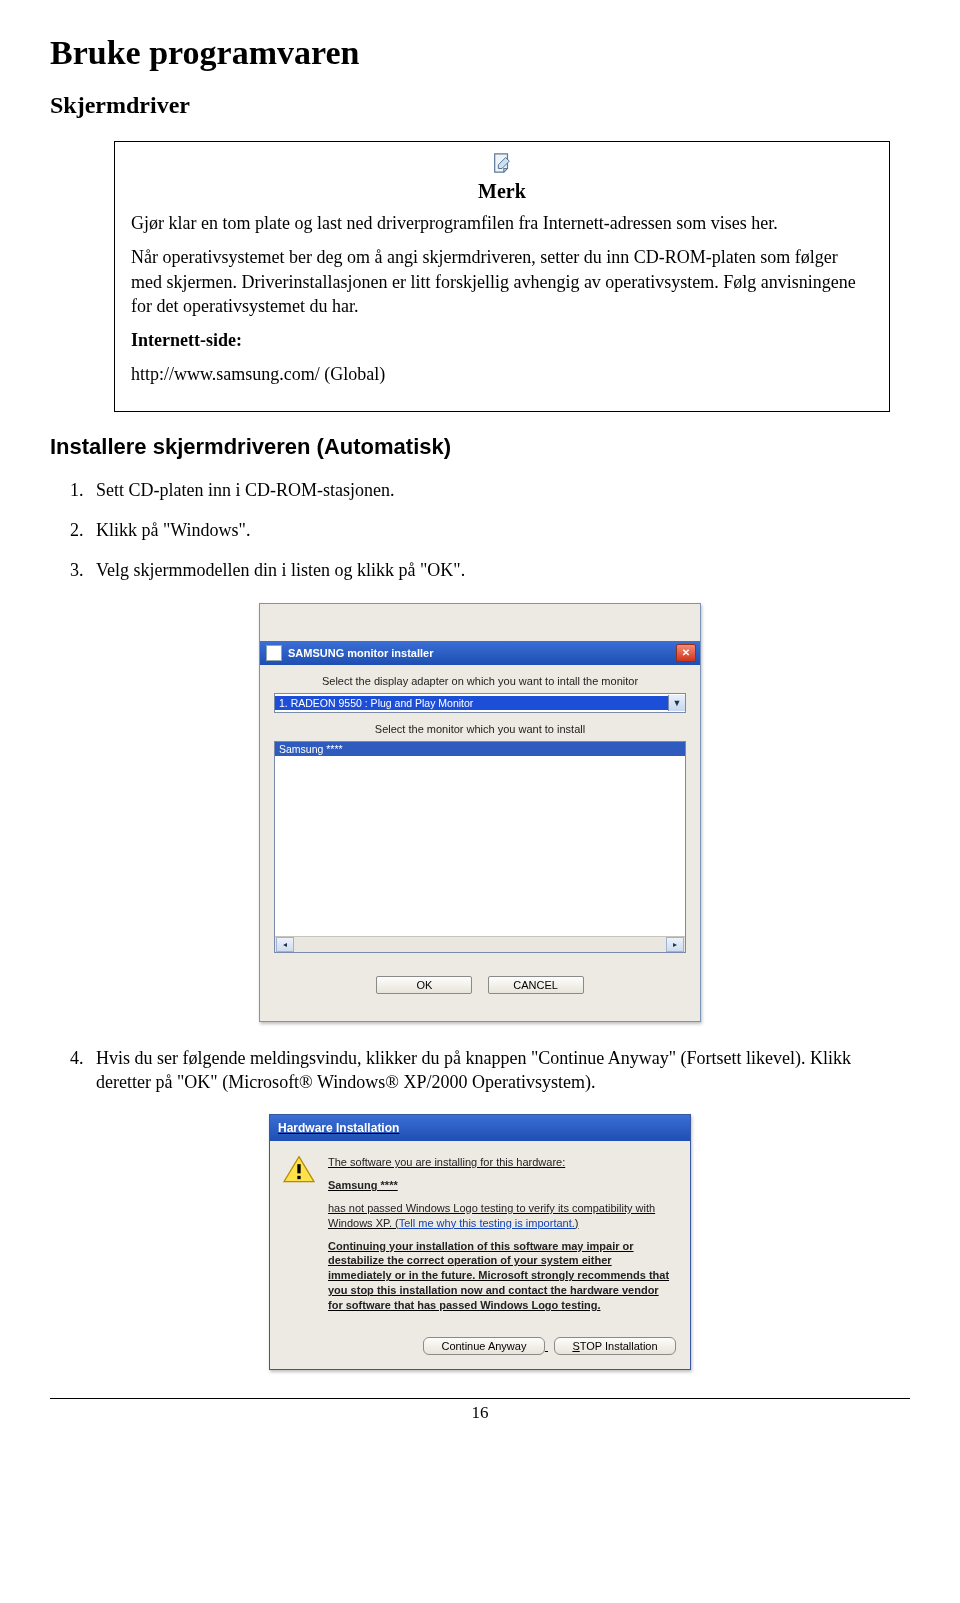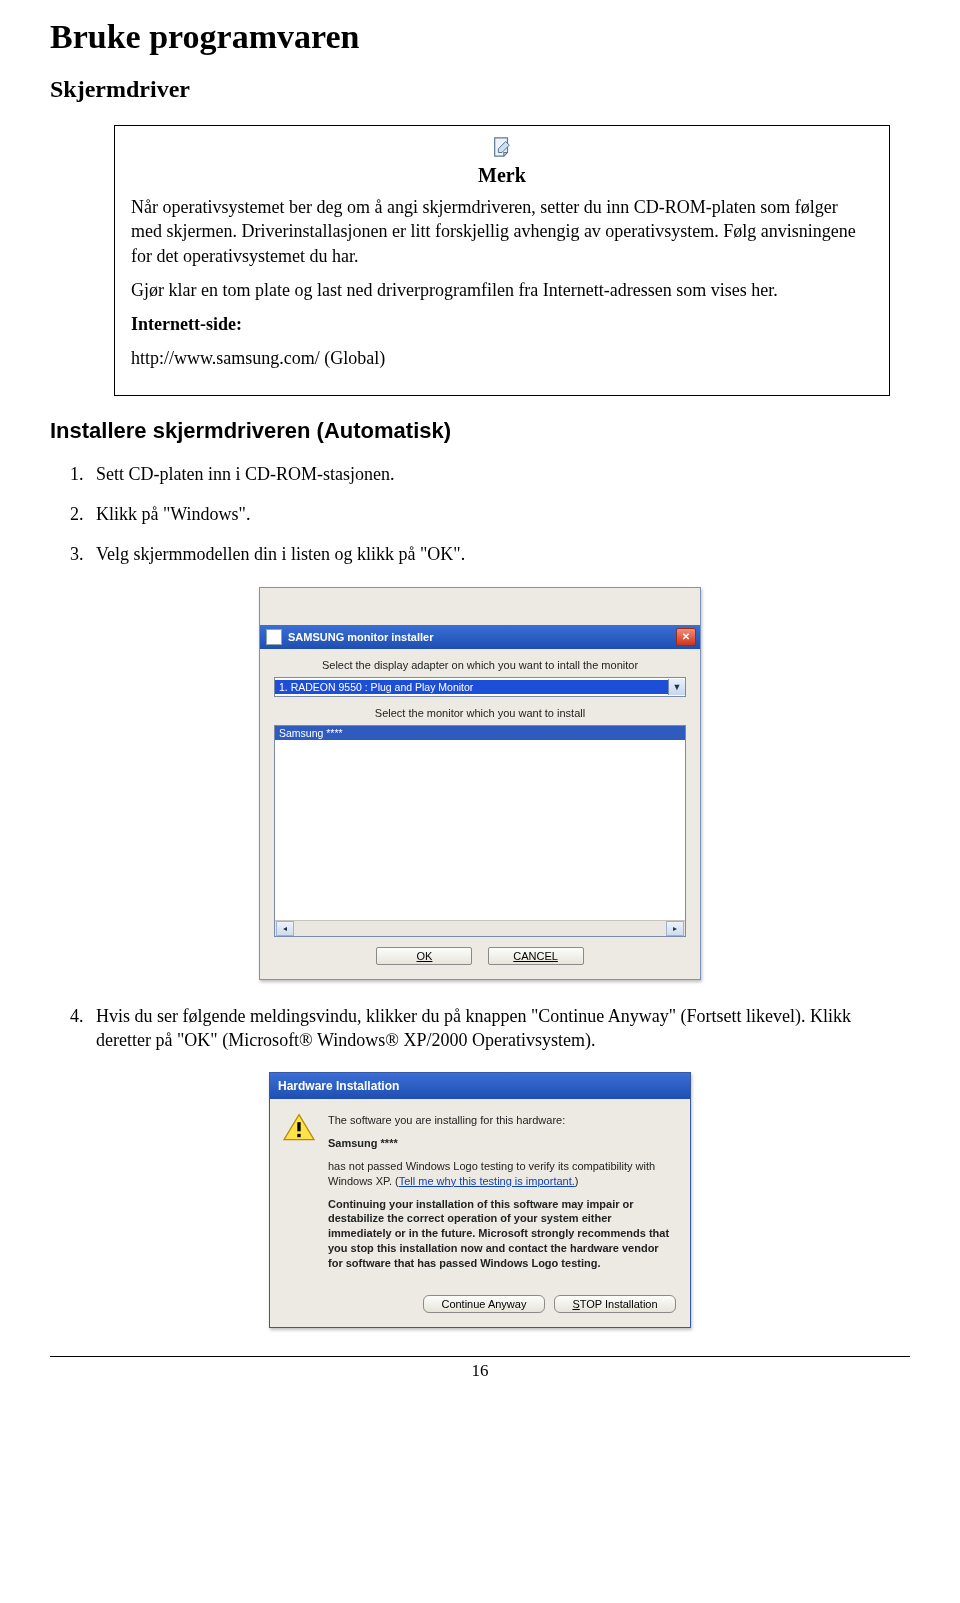--- a/index.html
+++ b/index.html
@@ -5,21 +5,21 @@
   body {
     margin: 0;
     padding: 0;
     font-family: "Times New Roman", serif;
     font-size: 18px;
     color: #000;
     background: #fff;
     width: 960px;
   }
   .page {
-    padding: 18px 50px 20px 50px;
+    padding: 34px 50px 20px 50px;
     box-sizing: border-box;
   }
   h1.title {
     font-size: 34px;
     font-weight: bold;
     margin: 0 0 20px 0;
   }
   h2.subtitle {
     font-size: 24px;
     font-weight: bold;
@@ -188,36 +188,36 @@
     text-align: center;
     margin-top: 10px;
   }
   .btnrow .btn {
     display: inline-block;
     min-width: 70px;
     padding: 2px 12px;
     font-size: 11px;
     border: 1px solid #8a8a8a;
     background: linear-gradient(to bottom, #fdfdfb, #e7e4d9);
-    margin: 0 6px;
+    margin: 13px 6px;
     border-radius: 2px;
     text-align: center;
-    text-decoration: underline;
   }
 
   
   .dlg-hw {
     display: inline-block;
     width: 420px;
     border: 1px solid #3858a5;
     background: #eceae3;
     font-family: Tahoma, Arial, sans-serif;
     font-size: 11px;
     text-align: left;
     box-shadow: 1px 2px 3px rgba(0,0,0,0.25);
+    text-decoration: underline;
   }
   .dlg-hw .titlebar {
     height: 26px;
     background: linear-gradient(to bottom, #3b6fd6, #1e4eb1);
     color: #fff;
     display: flex; align-items: center;
     padding: 0 8px;
     font-weight: bold;
     font-size: 12px;
   }
@@ -270,22 +270,22 @@
     <div class="note-head">
       <span class="note-icon">
         <svg viewBox="0 0 24 24" width="22" height="22">
           <path d="M4 2 L18 2 L18 18 L14 22 L4 22 Z" fill="#eef3f8" stroke="#5a7a9a" stroke-width="1.3"></path>
           <path d="M18 18 L14 18 L14 22" fill="none" stroke="#5a7a9a" stroke-width="1.3"></path>
           <path d="M16 6 L20 10 L12 18 L8 18 L8 14 Z" fill="#cfe0f0" stroke="#4a6a8a" stroke-width="1"></path>
         </svg>
       </span>
       <span class="label">Merk</span>
     </div>
+    <p>Gjør klar en tom plate og last ned driverprogramfilen fra Internett-adressen som vises her.</p>
     <p>Når operativsystemet ber deg om å angi skjermdriveren, setter du inn CD-ROM-platen som følger med skjermen. Driverinstallasjonen er litt forskjellig avhengig av operativsystem. Følg anvisningene for det operativsystemet du har.</p>
-    <p>Gjør klar en tom plate og last ned driverprogramfilen fra Internett-adressen som vises her.</p>
     <p class="bold">Internett-side:</p>
     <p>http://www.samsung.com/ (Global)</p>
   </div>
 
   <h3 class="section">Installere skjermdriveren (Automatisk)</h3>
 
   <ol class="steps">
     <li>Sett CD-platen inn i CD-ROM-stasjonen.</li>
     <li>Klikk på "Windows".</li>
     <li>Velg skjermmodellen din i listen og klikk på "OK".</li>

